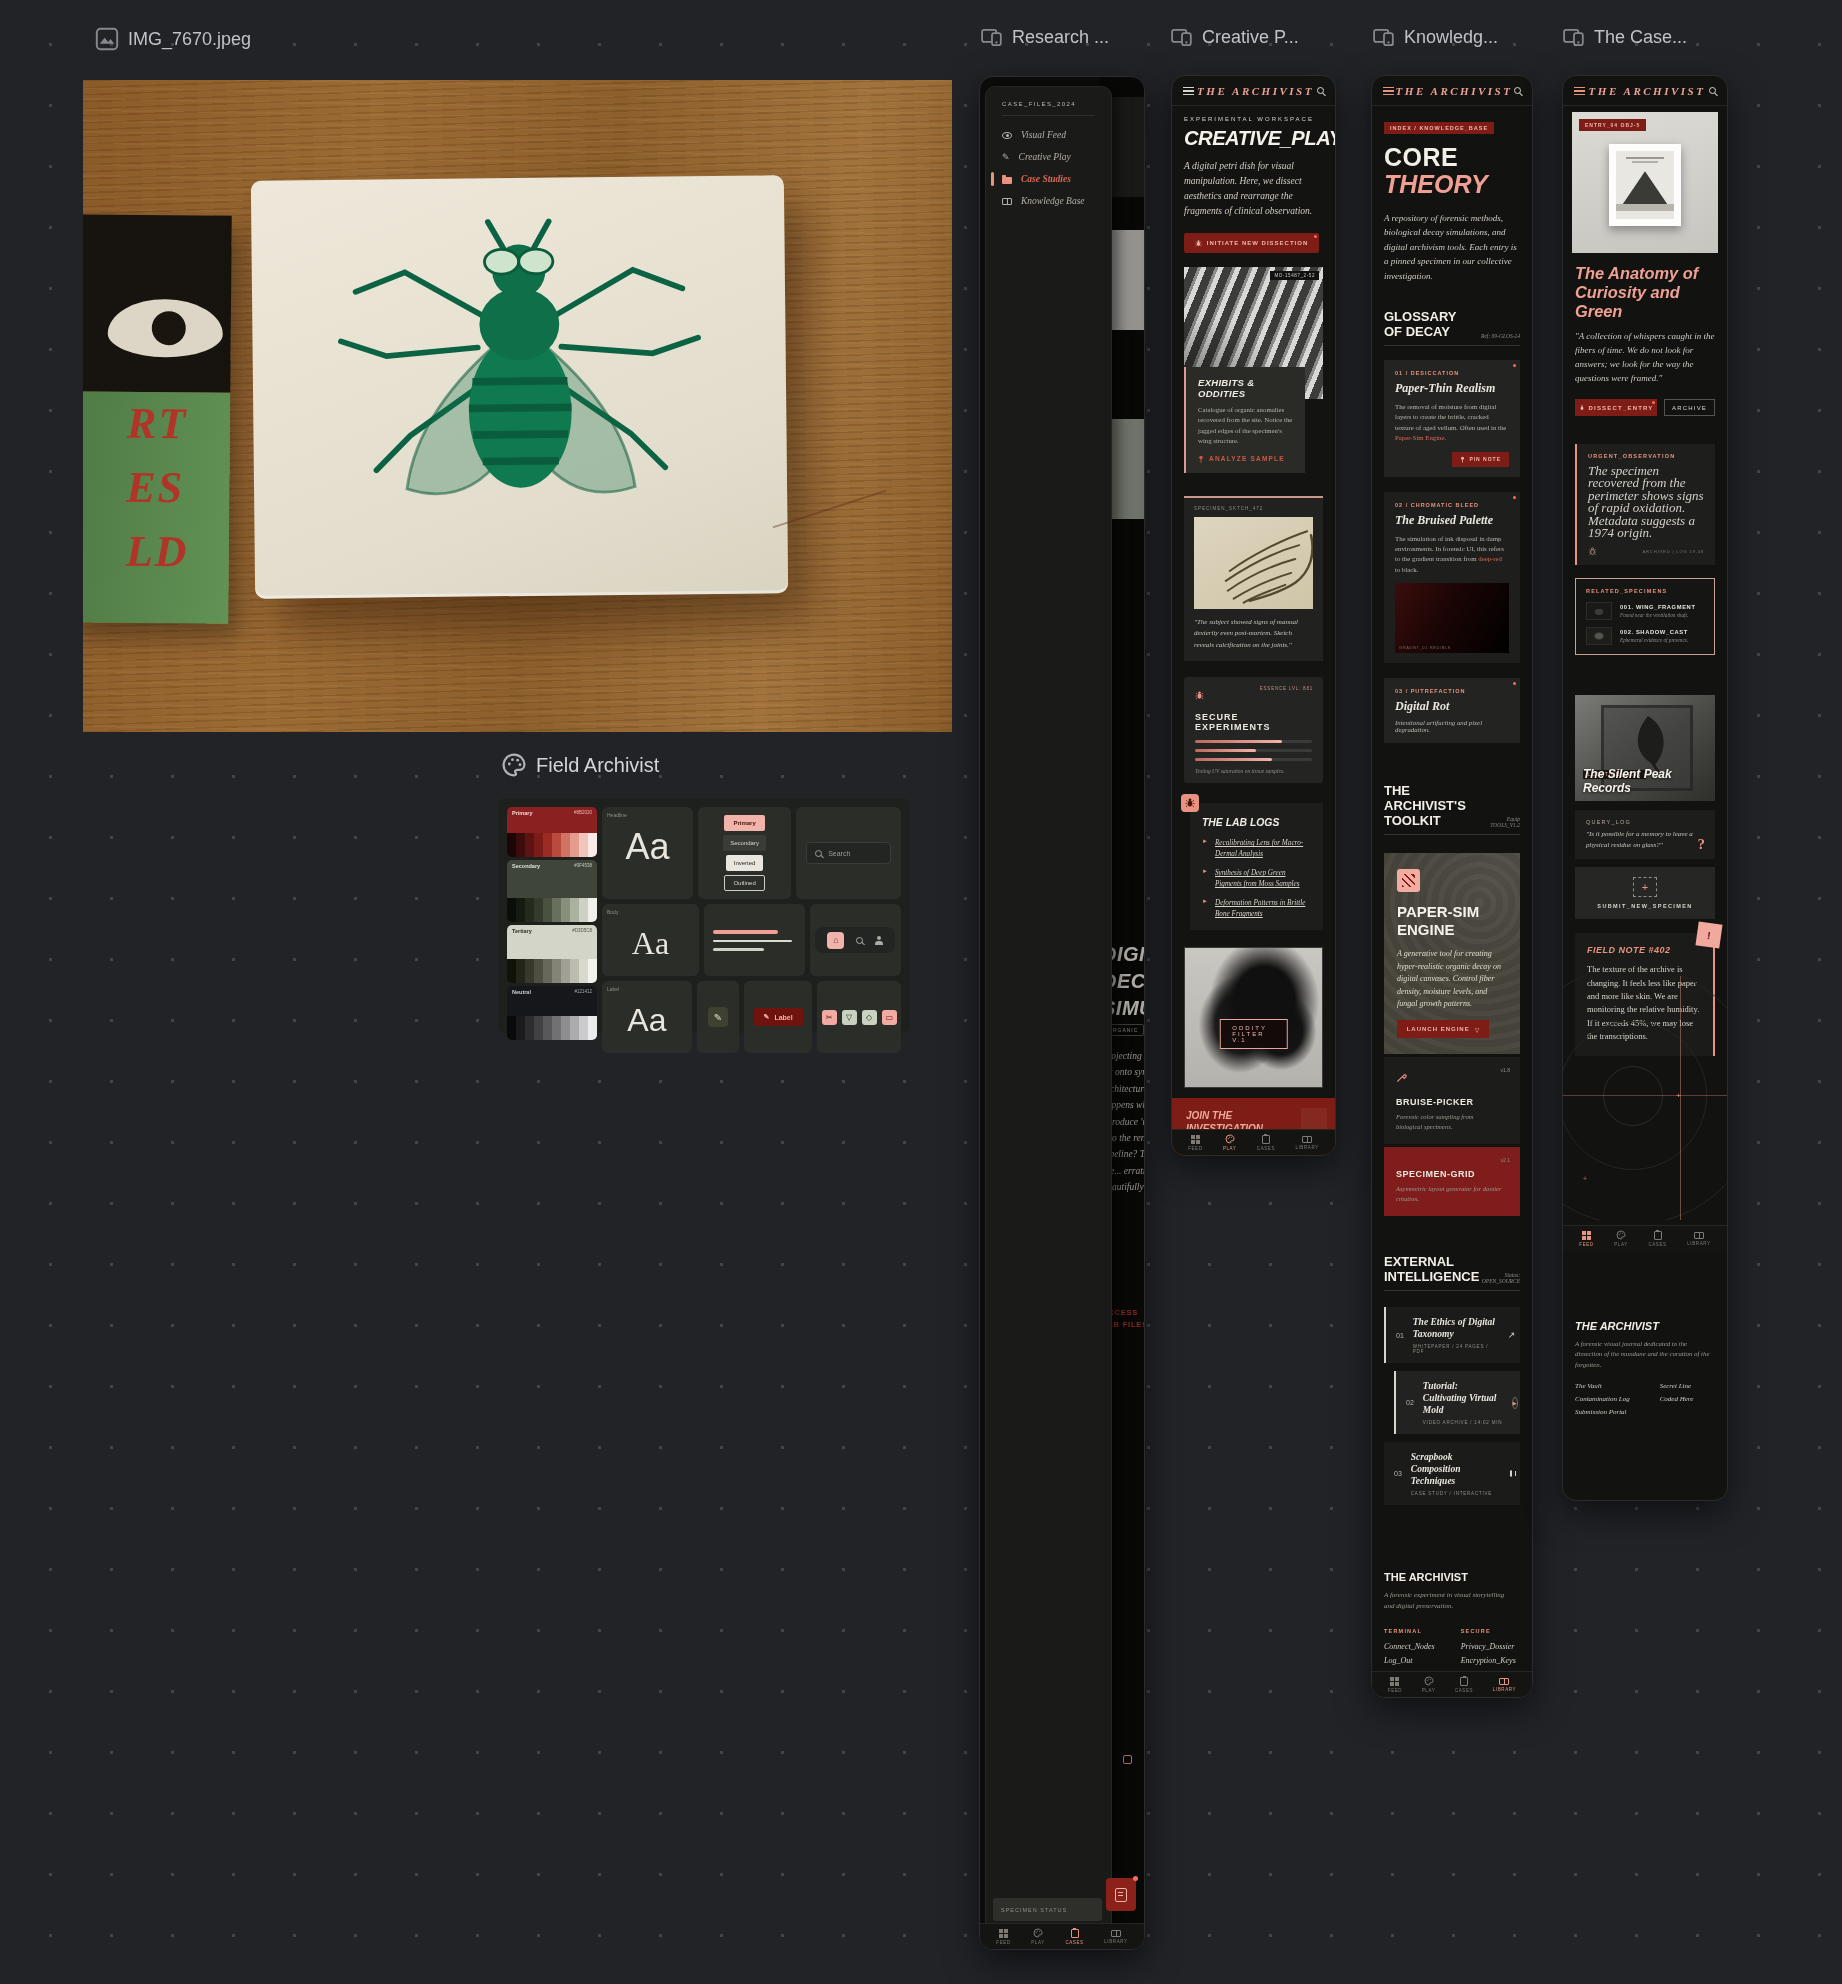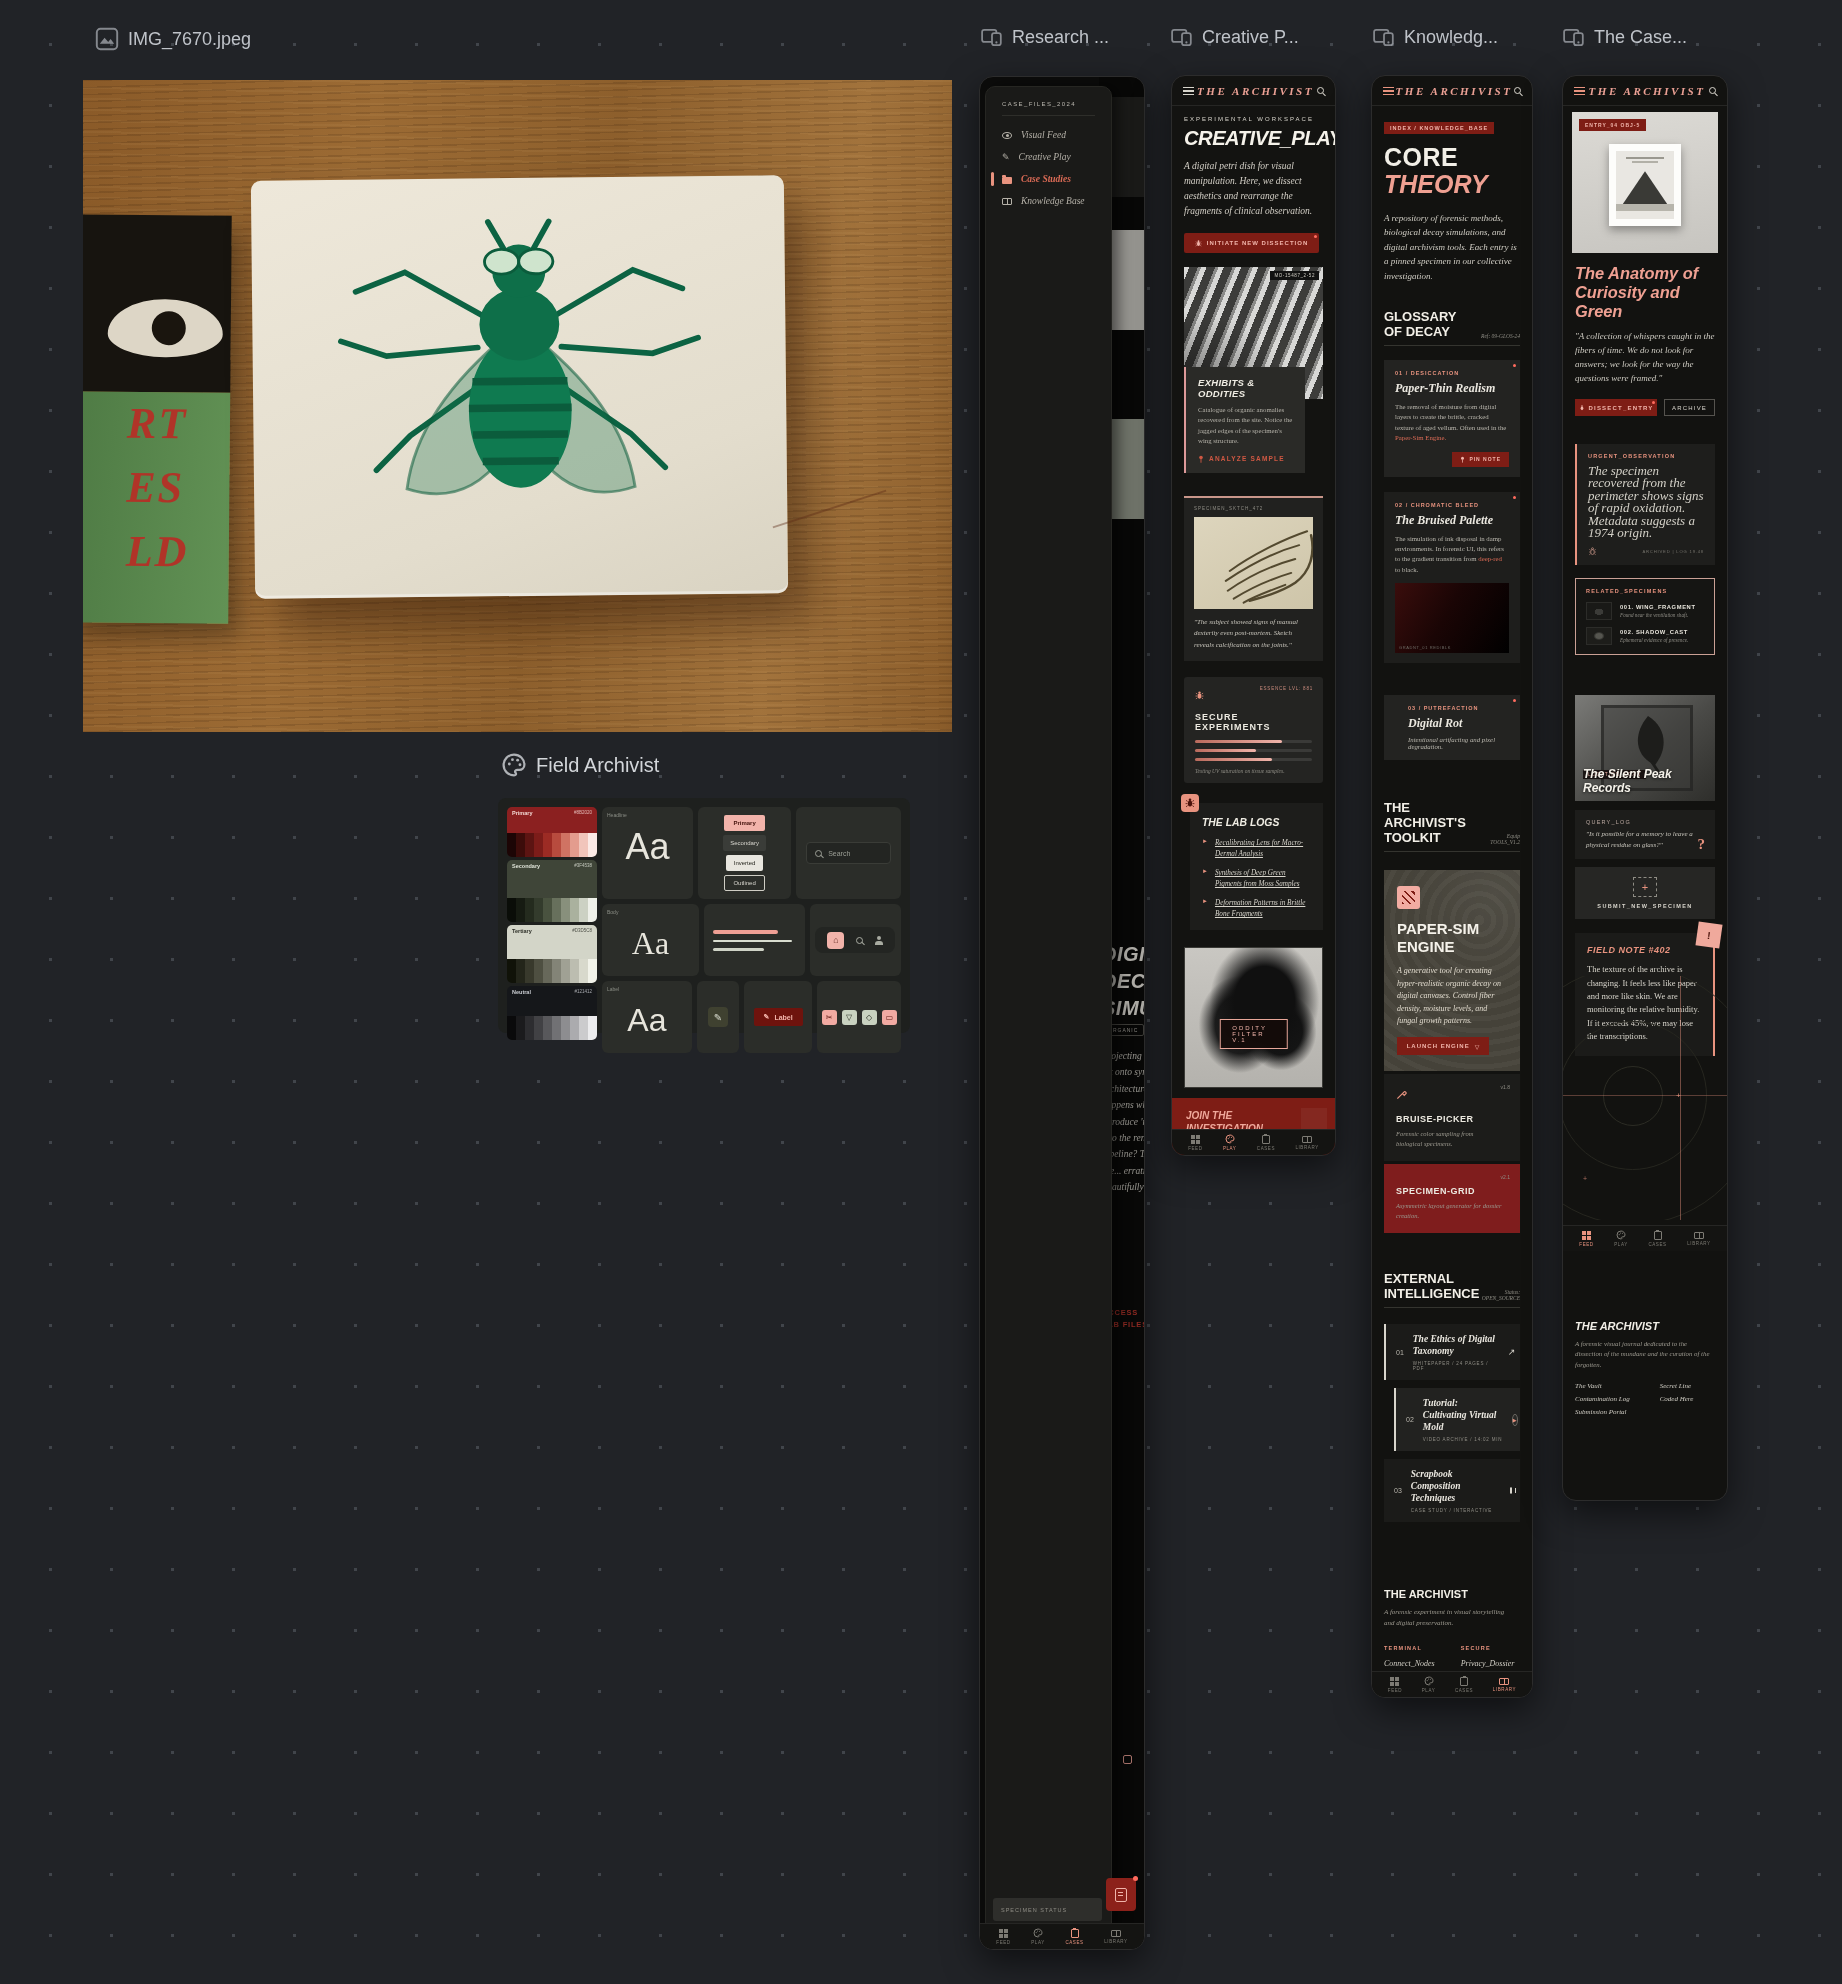--- a/index.html
+++ b/index.html
@@ -528,21 +528,21 @@
       <div style="margin-top:15px;background:#1e1e1c;padding:10px 11px;position:relative">
         <span class="ab" style="right:4px;top:4px;width:3px;height:3px;border-radius:50%;background:#ff6b5e"></span>
         <div style="font-size:5.5px;font-weight:bold;letter-spacing:1px;color:#e8937f">02 / CHROMATIC BLEED</div>
         <div class="serif bd it" style="font-size:12px;color:#eae7df;margin-top:5px">The Bruised Palette</div>
         <div class="serif" style="font-size:6.8px;line-height:10.4px;color:#b9b6ad;margin-top:6px"><span>The simulation of ink disposal in damp environments. In forensic UI, this refers to the gradient transition from </span><span style="color:#d96a55">deep-red</span><span> to black.</span></div>
         <div style="margin-top:8px;height:70px;background:linear-gradient(120deg,#3a0d0c,#1a0505 45%,#000);position:relative">
           <span style="position:absolute;left:4px;bottom:3px;font-size:4px;letter-spacing:0.6px;color:#6e6c66">GRADNT_01 RED/BLK</span>
         </div>
       </div>
       
-      <div style="margin-top:32px;background:#232321;padding:10px 24px;position:relative">
+      <div style="margin-top:15px;background:#232321;padding:10px 11px;position:relative">
         <span class="ab" style="right:4px;top:4px;width:3px;height:3px;border-radius:50%;background:#ff6b5e"></span>
         <div style="font-size:5.5px;font-weight:bold;letter-spacing:1px;color:#e8937f">03 / PUTREFACTION</div>
         <div class="serif bd it" style="font-size:12px;color:#eae7df;margin-top:5px">Digital Rot</div>
         <div class="serif it" style="font-size:6.8px;color:#b9b6ad;margin-top:5px">Intentional artifacting and pixel degradation.</div>
       </div>
       
       <div style="display:flex;justify-content:space-between;align-items:flex-end;margin-top:40px">
         <div class="sans bd" style="font-size:13px;line-height:15px;color:#f2efe7;width:95px">THE ARCHIVIST'S TOOLKIT</div>
         <div class="serif it" style="font-size:5.5px;color:#8f8d85;text-align:right;width:40px">Equip TOOLS_V1.2</div>
       </div>

